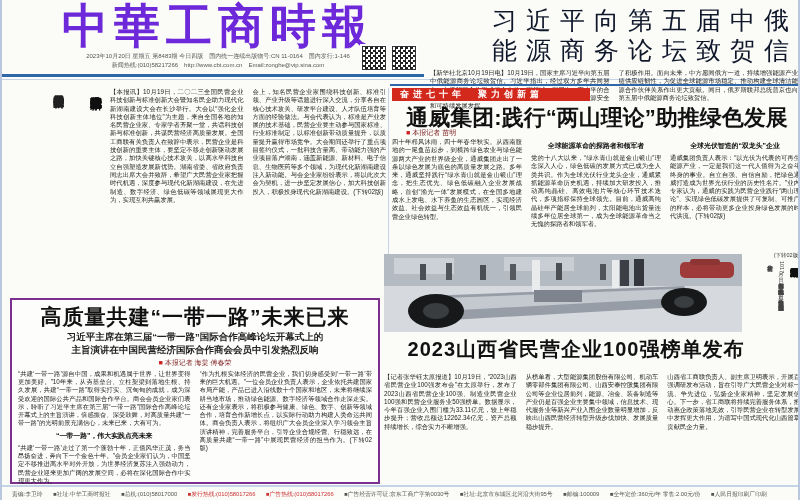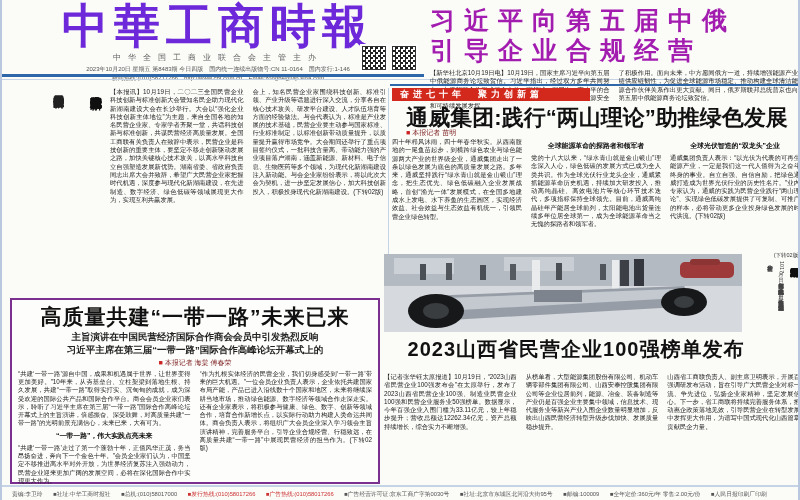--- a/index.html
+++ b/index.html
@@ -12,21 +12,21 @@
               font-family:"Liberation Serif","DejaVu Serif",serif;transform:scaleY(1.02);white-space:nowrap;}
   .mast-en{font-size:12px;font-weight:bold;font-style:italic;color:#cf0e0e;letter-spacing:7px;
            font-family:"Liberation Serif","DejaVu Serif",serif;white-space:nowrap;}
   .mast-org{font-size:8px;color:#666;letter-spacing:7px;white-space:nowrap;}
   .mast-pub{font-size:6px;color:#555;white-space:nowrap;}
   .qr{width:22px;height:22px;background:repeating-conic-gradient(#222 0 25%,#fff 0 50%) 0 0/5px 5px;
       outline:2px solid #fff;border:1px solid #333;}
   .rule-blue{background:#2e66aa;}
   .rule-light{background:#c4d3e6;}
   
-  .xi-head{font-size:25px;font-weight:700;letter-spacing:9px;line-height:1.18;text-align:left;white-space:nowrap;color:#a21caf;}
+  .xi-head{font-size:25px;font-weight:400;letter-spacing:9px;line-height:1.18;text-align:right;white-space:nowrap;color:#0f172a;}
   .big-head{font-size:22px;font-weight:900;color:#111;white-space:nowrap;}
   .small{font-size:6.3px;line-height:1.32;text-align:justify;color:#222;}
   .cols{display:flex;gap:9px;overflow:hidden;}
   .cols > div{flex:1;overflow:hidden;}
   .colhead{font-weight:bold;text-align:center;font-size:6.9px;margin:3px 0;color:#111;}
   .byline{font-size:7px;color:#7a1d1d;}
   .byline .sq{color:#c22;}
   
   .vhead-wrap{display:flex;flex-direction:row-reverse;gap:16px;justify-content:flex-start;}
   .vmain{writing-mode:vertical-rl;font-size:11.5px;font-weight:900;letter-spacing:0;line-height:1.9;height:205px;color:#111;}
@@ -51,32 +51,31 @@
   .footer span{margin-right:9px;}
   .footer .red{color:#c33;}
 </style>
 </head>
 <body>
 
 <div class="page">
 
   <div class="abs" style="left:14px;top:4px;width:404px;text-align:center;">
     <div class="mast-title">中華工商時報</div>
-    <div class="mast-org" style="margin-top:2px;">中华全国工商业联合会主管主办</div>
     <div class="mast-pub" style="margin-top:2px;">2023年10月20日 星期五 第8483期 今日四版　国内统一连续出版物号:CN 11-0164　国内发行:1-146</div>
     <div class="mast-pub">新闻热线:(010)58217266　http://www.cbt.com.cn　Email:zonghe@vip.sina.com</div>
   </div>
   <div class="abs qr" style="left:360px;top:46px;"></div>
   <div class="abs qr" style="left:390px;top:46px;"></div>
   <div class="abs rule-blue" style="left:0;top:74px;width:422px;height:3px;"></div>
   <div class="abs rule-light" style="left:0;top:79px;width:800px;height:1px;"></div>
 
   <div class="abs" style="left:428px;top:6px;width:368px;">
     <div class="xi-head">习近平向第五届中俄</div>
-    <div class="xi-head">引导企业合规经营</div>
+    <div class="xi-head">能源商务论坛致贺信</div>
     <div class="cols" style="margin-top:4px;height:44px;">
       <div class="small">【新华社北京10月19日电】10月19日，国家主席习近平向第五届中俄能源商务论坛致贺信。习近平指出，经过双方多年共同努力，中俄能源合作形成了全方位、宽领域、深层次、高水平的合作格局，是两国务实合作的典范，为保障两国乃至全球能源安全和可持续发展发挥</div>
       <div class="small">了积极作用。面向未来，中方愿同俄方一道，持续增强能源产业链供应链韧性，为促进全球能源市场稳定、推动构建全球清洁能源合作伙伴关系作出更大贡献。同日，俄罗斯联邦总统普京也向第五届中俄能源商务论坛致贺信。</div>
     </div>
   </div>
   <div class="abs rule-blue" style="left:388px;top:84px;width:412px;height:2px;"></div>
 
   <div class="abs vhead-wrap" style="left:12px;top:88px;width:92px;height:205px;">
     <div class="vmain">知名民企助力现代化新湖南建设大会在长沙举行</div>
     <div class="vsub">二〇二三全国民营企业科技创新与标准创新大会暨</div>
@@ -147,22 +146,22 @@
 
   <div class="abs sx-head" style="left:396px;top:336px;width:356px;text-align:center;">2023山西省民营企业100强榜单发布</div>
   <div class="abs cols" style="left:382px;top:373px;width:416px;height:108px;">
     <div class="small">【记者张华钰太原报道】10月19日，“2023山西省民营企业100强发布会”在太原举行，发布了2023山西省民营企业100强、制造业民营企业100强和民营企业服务业50强榜单。数据显示，今年百强企业入围门槛为33.11亿元，较上年稳步提升；营收总额达12262.34亿元，资产总额持续增长，综合实力不断增强。</div>
     <div class="small">从榜单看，大型能源集团股份有限公司、机动车辆零部件集团有限公司、山西安泰控股集团有限公司等企业位居前列，能源、冶金、装备制造等产业仍是百强企业主要集中领域，信息技术、现代服务业等新兴产业入围企业数量明显增加，反映出山西民营经济转型升级步伐加快、发展质量稳步提升。</div>
     <div class="small">山西省工商联负责人、副主席卫明表示，开展百强调研发布活动，旨在引导广大民营企业对标一流、争先进位，弘扬企业家精神，坚定发展信心。下一步，省工商联将持续完善服务体系，推动惠企政策落地见效，引导民营企业在转型发展中发挥更大作用，为谱写中国式现代化山西篇章贡献民企力量。</div>
   </div>
 
   <div class="abs pbox" style="left:8px;top:298px;width:370px;height:186px;">
     <div class="pbox-head">高质量共建“一带一路”未来已来</div>
+    <div class="pbox-sub">习近平主席在第三届“一带一路”国际合作高峰论坛开幕式上的</div>
     <div class="pbox-sub">主旨演讲在中国民营经济国际合作商会会员中引发热烈反响</div>
-    <div class="pbox-sub">习近平主席在第三届“一带一路”国际合作高峰论坛开幕式上的</div>
     <div class="byline" style="text-align:center;margin:1px 0 2px;">
       <span class="sq">■</span>
       <span>本报记者 海棠 傅春荣</span>
     </div>
     <div class="cols" style="height:118px;">
       <div>
         <div class="small">“共建‘一带一路’源自中国，成果和机遇属于世界，让世界变得更加美好。”10年来，从夯基垒台、立柱架梁到落地生根、持久发展，共建“一带一路”取得实打实、沉甸甸的成就，成为深受欢迎的国际公共产品和国际合作平台。商会会员企业家们表示，聆听了习近平主席在第三届“一带一路”国际合作高峰论坛开幕式上的主旨演讲，倍感振奋、深受鼓舞，对高质量共建“一带一路”的光明前景充满信心，未来已来，大有可为。</div>
         <div class="colhead">“一带一路”，伟大实践点亮未来</div>
         <div class="small">“共建‘一带一路’走过了第一个蓬勃十年，正值风华正茂，务当昂扬奋进，奔向下一个金色十年。”会员企业家们认为，中国坚定不移推进高水平对外开放，为世界经济复苏注入强劲动力，民营企业迎来更加广阔的发展空间，必将在深化国际合作中实现更大作为。</div>
       </div>

